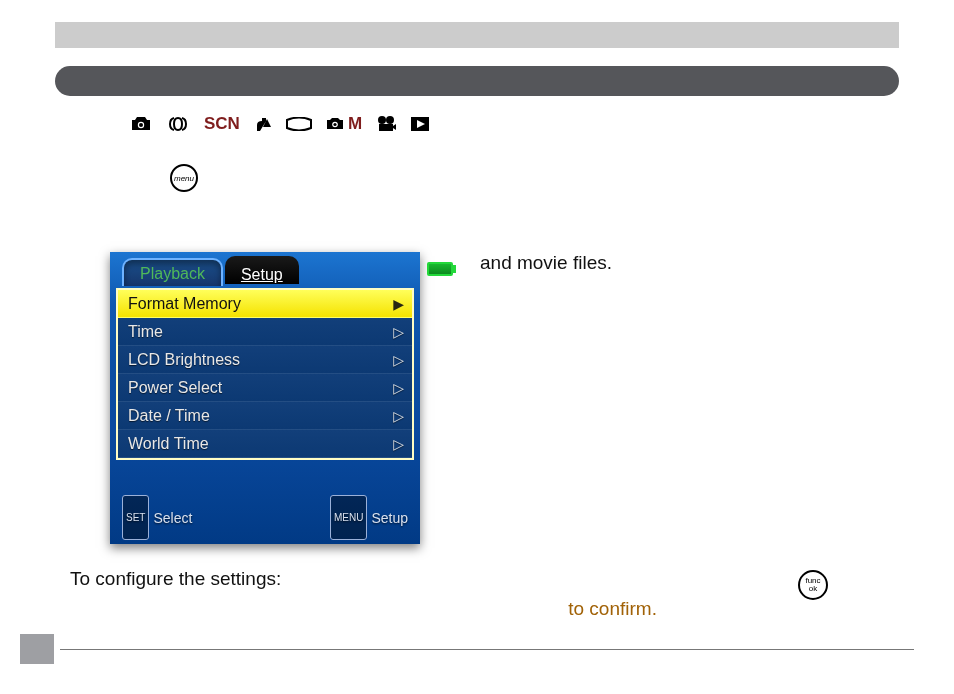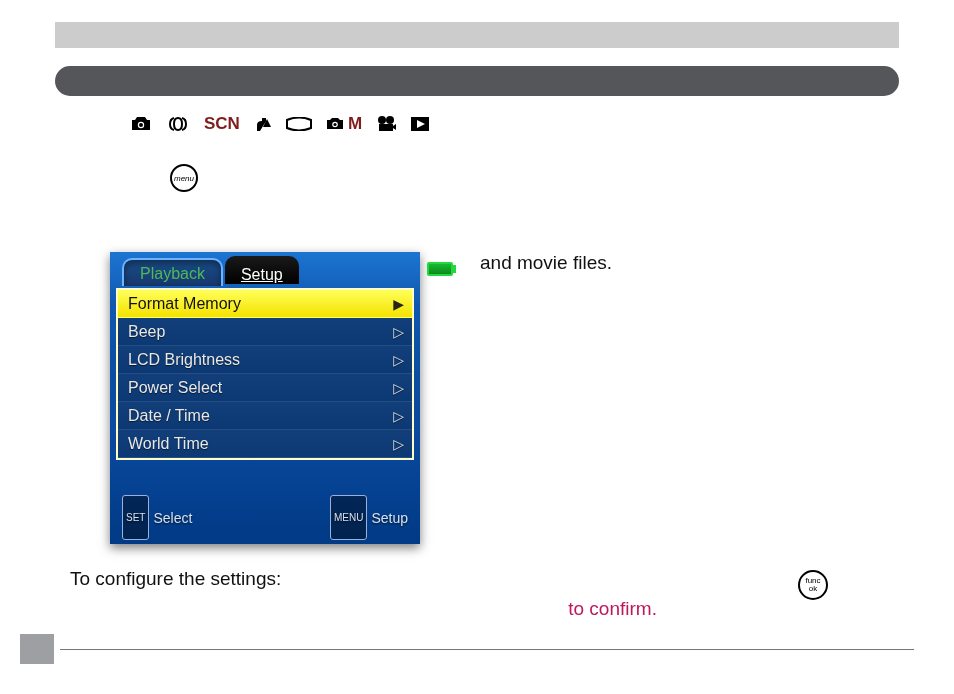--- a/index.html
+++ b/index.html
@@ -157,21 +157,21 @@
   }
   .config-line {
     margin-left: 70px;
     font-size: 19px;
     color: #111;
   }
   .confirm-line {
     margin-left: 250px;
     margin-top: 30px;
     font-size: 19px;
-    color:#be185d;
+    color:#a16207;
   }
   .func-btn {
     position:absolute;
     right: 126px;
     top: 2px;
     width: 30px; height: 30px;
     border: 2px solid #000;
     border-radius: 50%;
     display:flex; flex-direction:column; align-items:center; justify-content:center;
     font-size: 8px; line-height:8px;
@@ -261,21 +261,21 @@
         <div class="batt-body"></div>
           <div class="batt-tip"></div>
       </div>
     </div>
     <div class="menu-list">
       <div class="menu-item sel">
         <span>Format Memory</span>
         <span class="arrow">▶</span>
       </div>
       <div class="menu-item">
-        <span>Beep</span>
+        <span>Time</span>
         <span class="arrow">▷</span>
       </div>
       <div class="menu-item">
         <span>LCD Brightness</span>
         <span class="arrow">▷</span>
       </div>
       <div class="menu-item">
         <span>Power Select</span>
         <span class="arrow">▷</span>
       </div>

